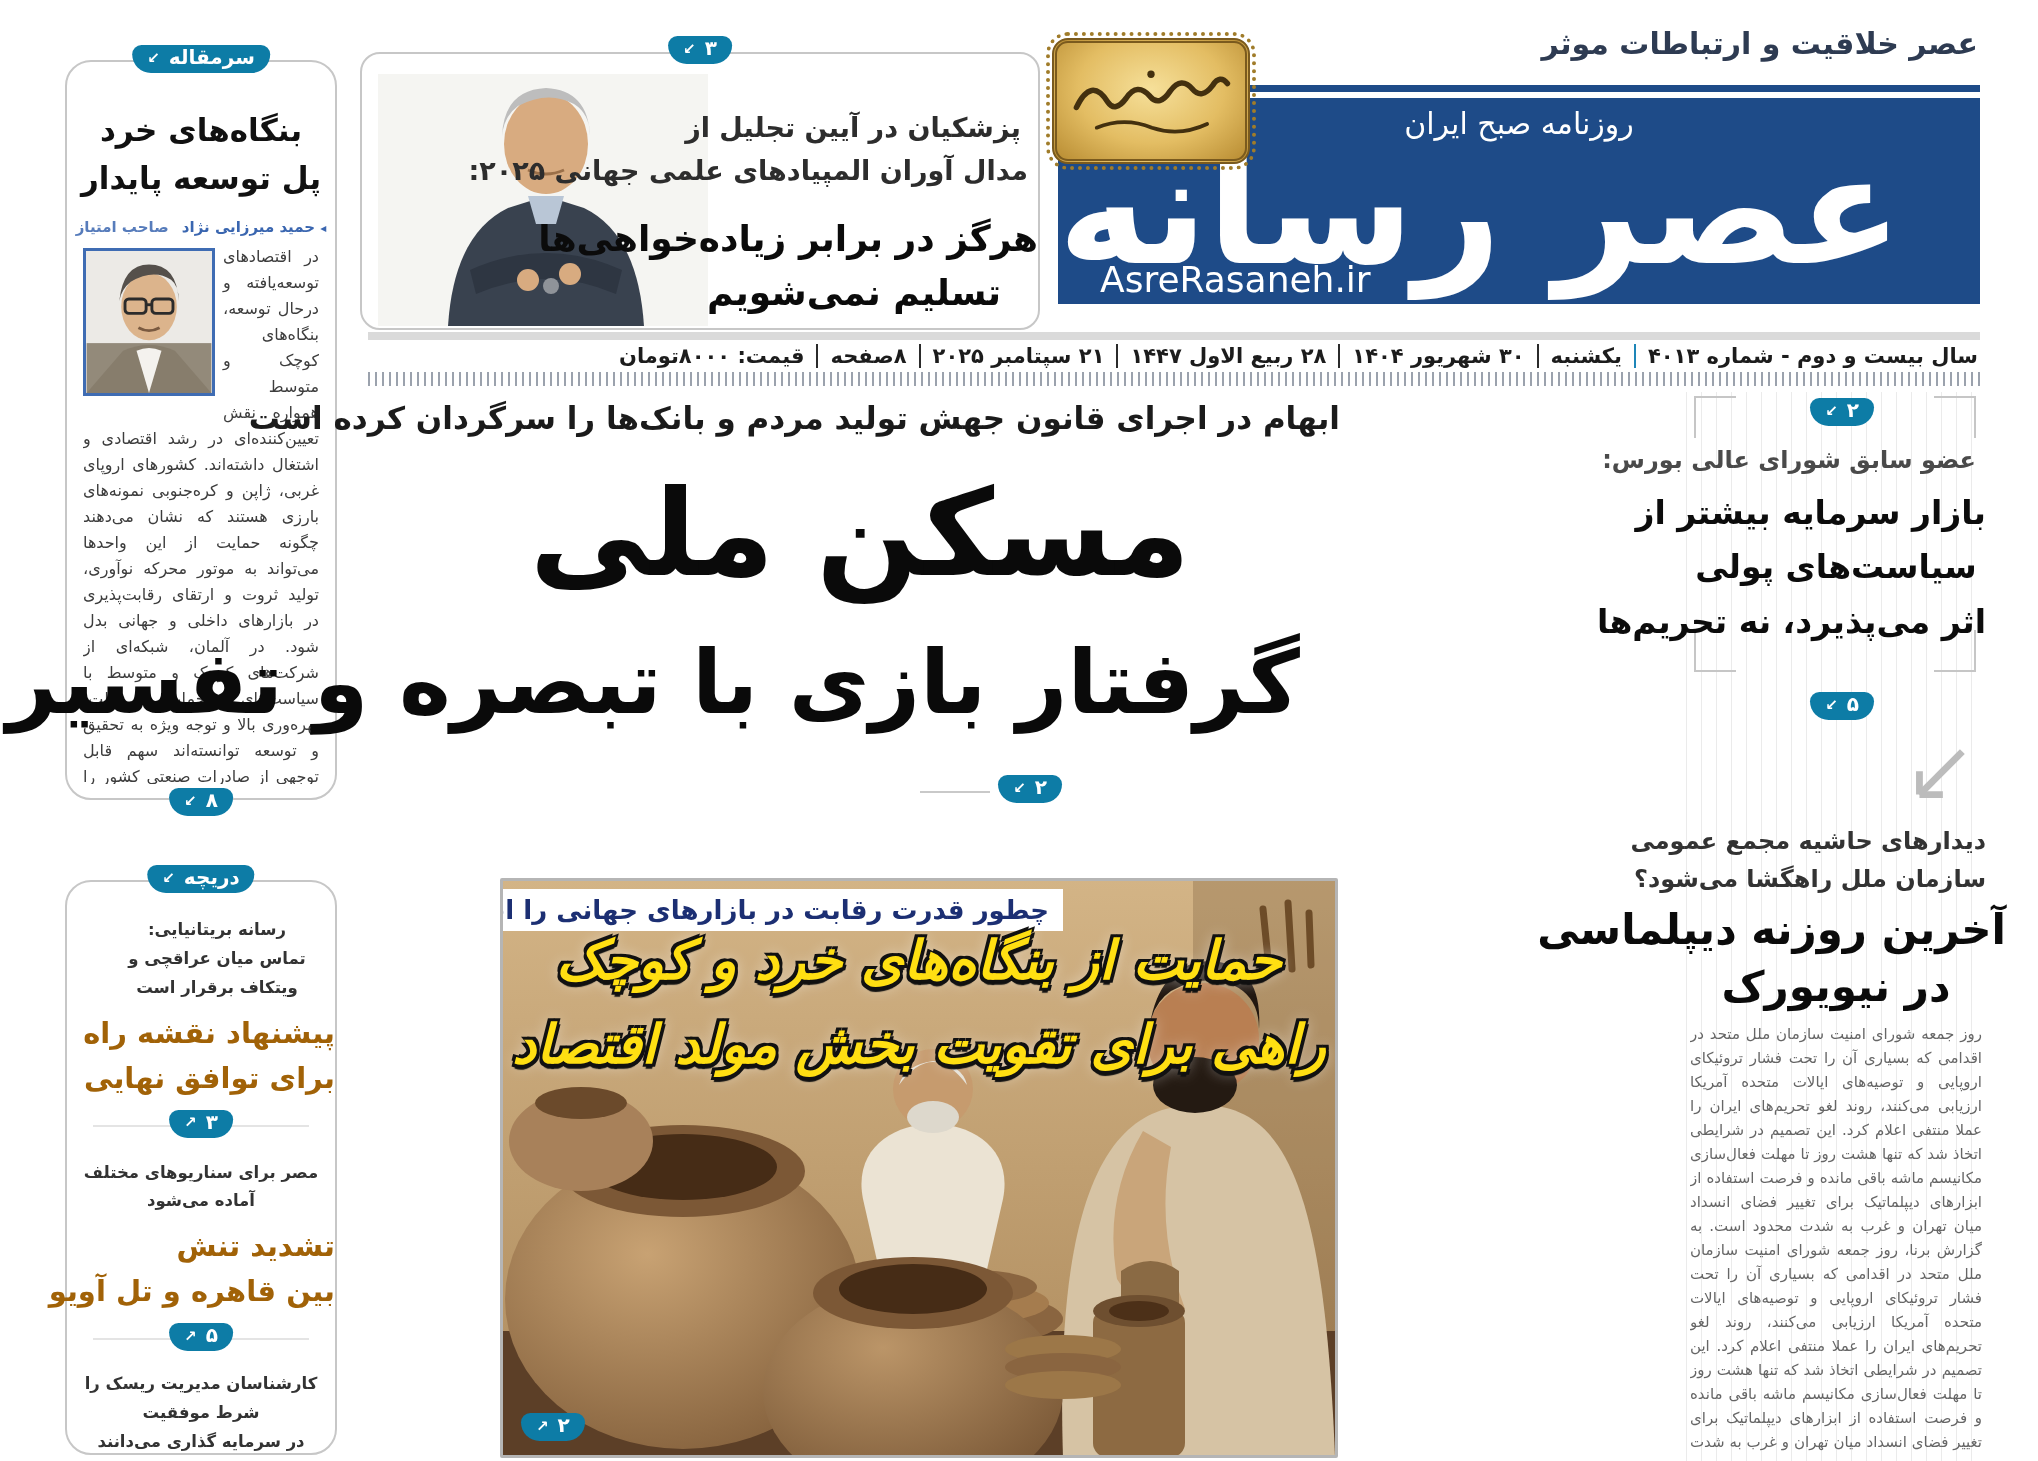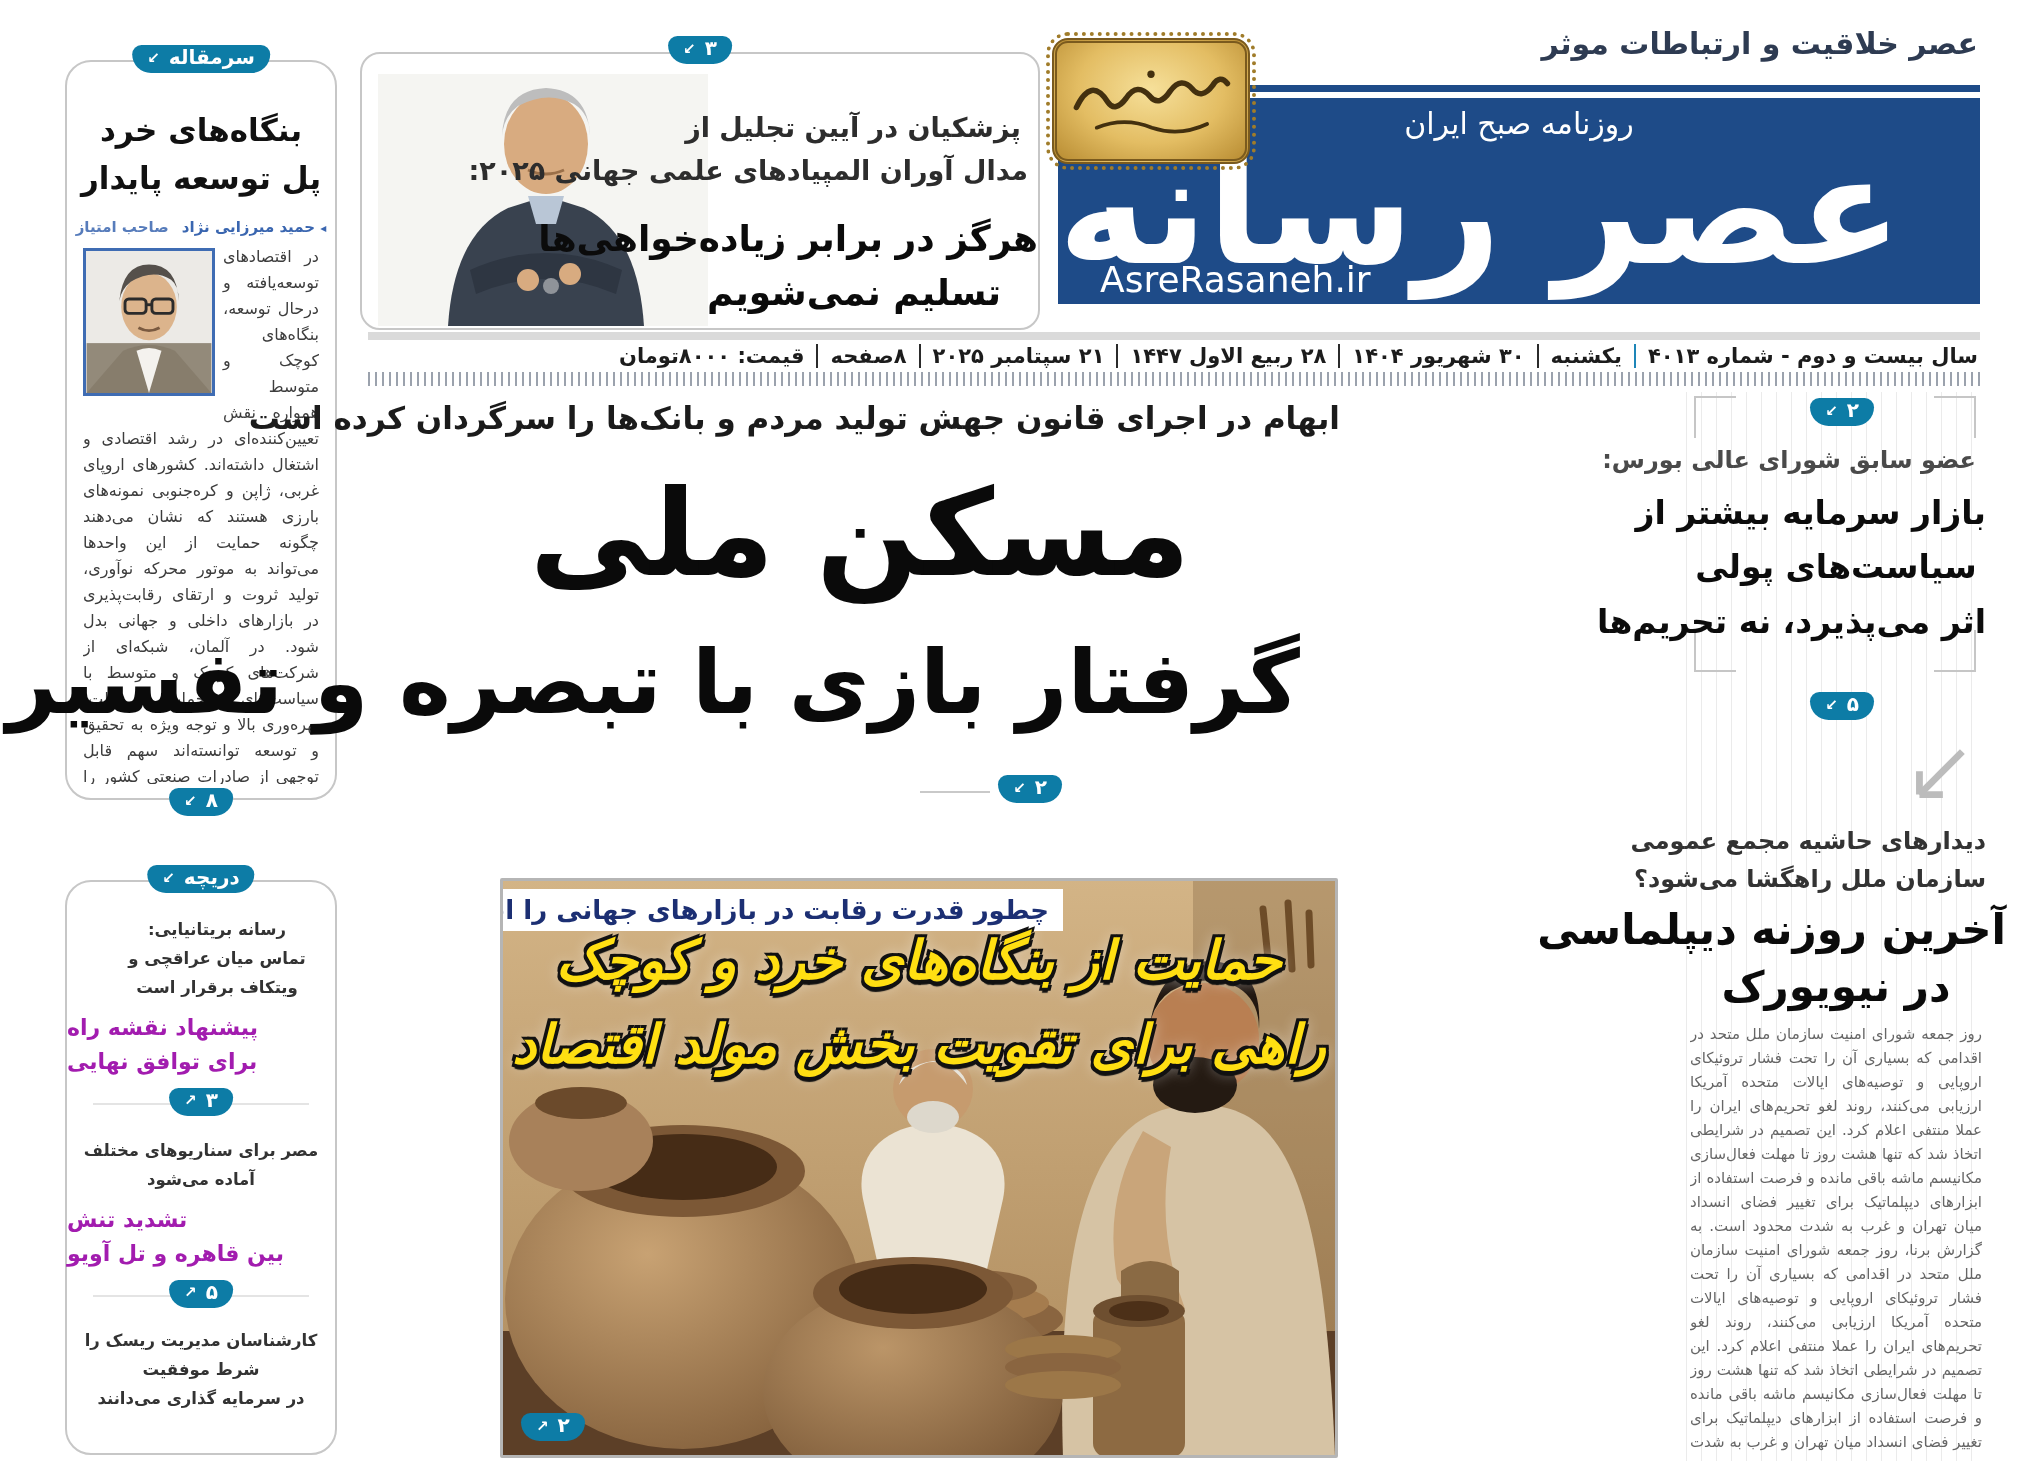--- a/index.html
+++ b/index.html
@@ -43,21 +43,21 @@
   .ed-byline { margin-top:16px; text-align:center; font-size:15px; font-weight:bold; color:#3a66b0; }
   .ed-byline .marker { color:#3a66b0; font-size:12px; }
   .ed-byline .role { margin-right:8px; opacity:.85; }
   .ed-bodywrap { margin:8px 16px 0; height:540px; overflow:hidden; text-align:justify; font-size:16px; line-height:26px; color:#3d3d3d; }
   .ed-photo { float:left; width:132px; height:148px; border:3px solid #3f6cb3; margin:4px 8px 6px 0; background:#ecebe7; }
   .ed-pagebadge { bottom:-18px; left:50%; transform:translateX(-50%); }
 
   
   .dar-card { top:880px; right:1701px; width:272px; height:575px; }
   .dar-kicker { margin-top:14px; text-align:center; font-size:16.5px; font-weight:bold; color:#333; line-height:1.75; }
-  .dar-head { margin-top:8px; text-align:left; font-size:22px; font-weight:bold; color:#a21caf; line-height:1.55; white-space:nowrap; }
+  .dar-head { margin-top:8px; text-align:right; font-size:29px; font-weight:bold; color:#a16207; line-height:1.55; white-space:nowrap; }
   .dar-sep { position:relative; border-top:2px solid #e4e4e4; margin:24px 26px 0; height:0; }
   .dar-sep .badge { top:-17px; left:50%; transform:translateX(-50%); }
   .dar-first { margin-top:34px;margin-left:32px; }
 
   
   .pez-card { top:52px; right:998px; width:680px; height:278px; border-radius:20px; overflow:visible; }
   .pez-badge { top:-18px; left:50%; transform:translateX(-50%); }
   .pez-photo { position:absolute; left:16px; bottom:2px; width:330px; height:252px; }
   .pez-kicker { position:absolute; top:52px; right:10px; width:350px; text-align:center; font-size:27px; font-weight:bold; color:#2d2d2d; line-height:1.6; white-space:nowrap; }
   .pez-head { position:absolute; top:158px; right:0; width:368px; text-align:center; font-size:36px; font-weight:bold; color:#0b0b0b; line-height:1.5; white-space:nowrap; }

